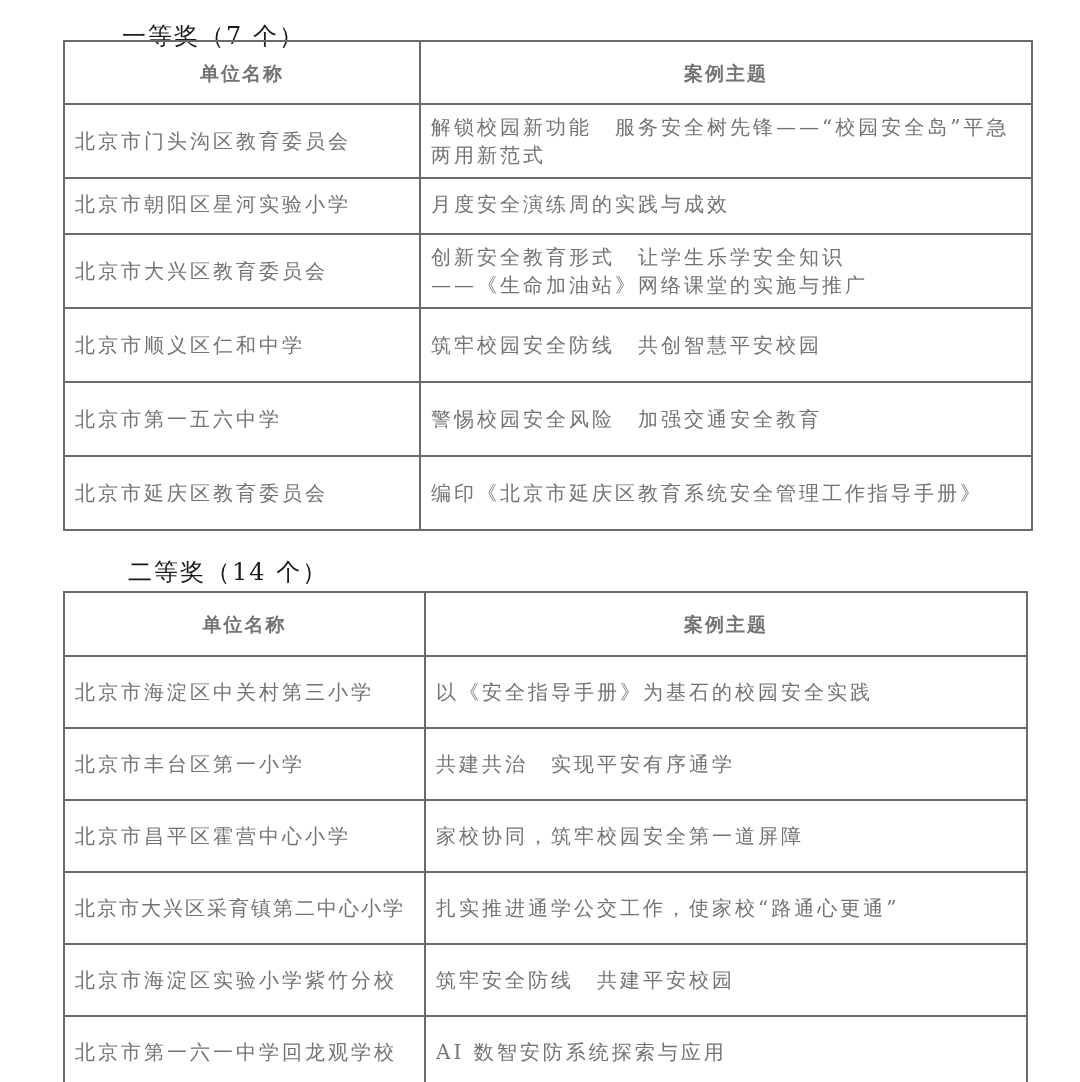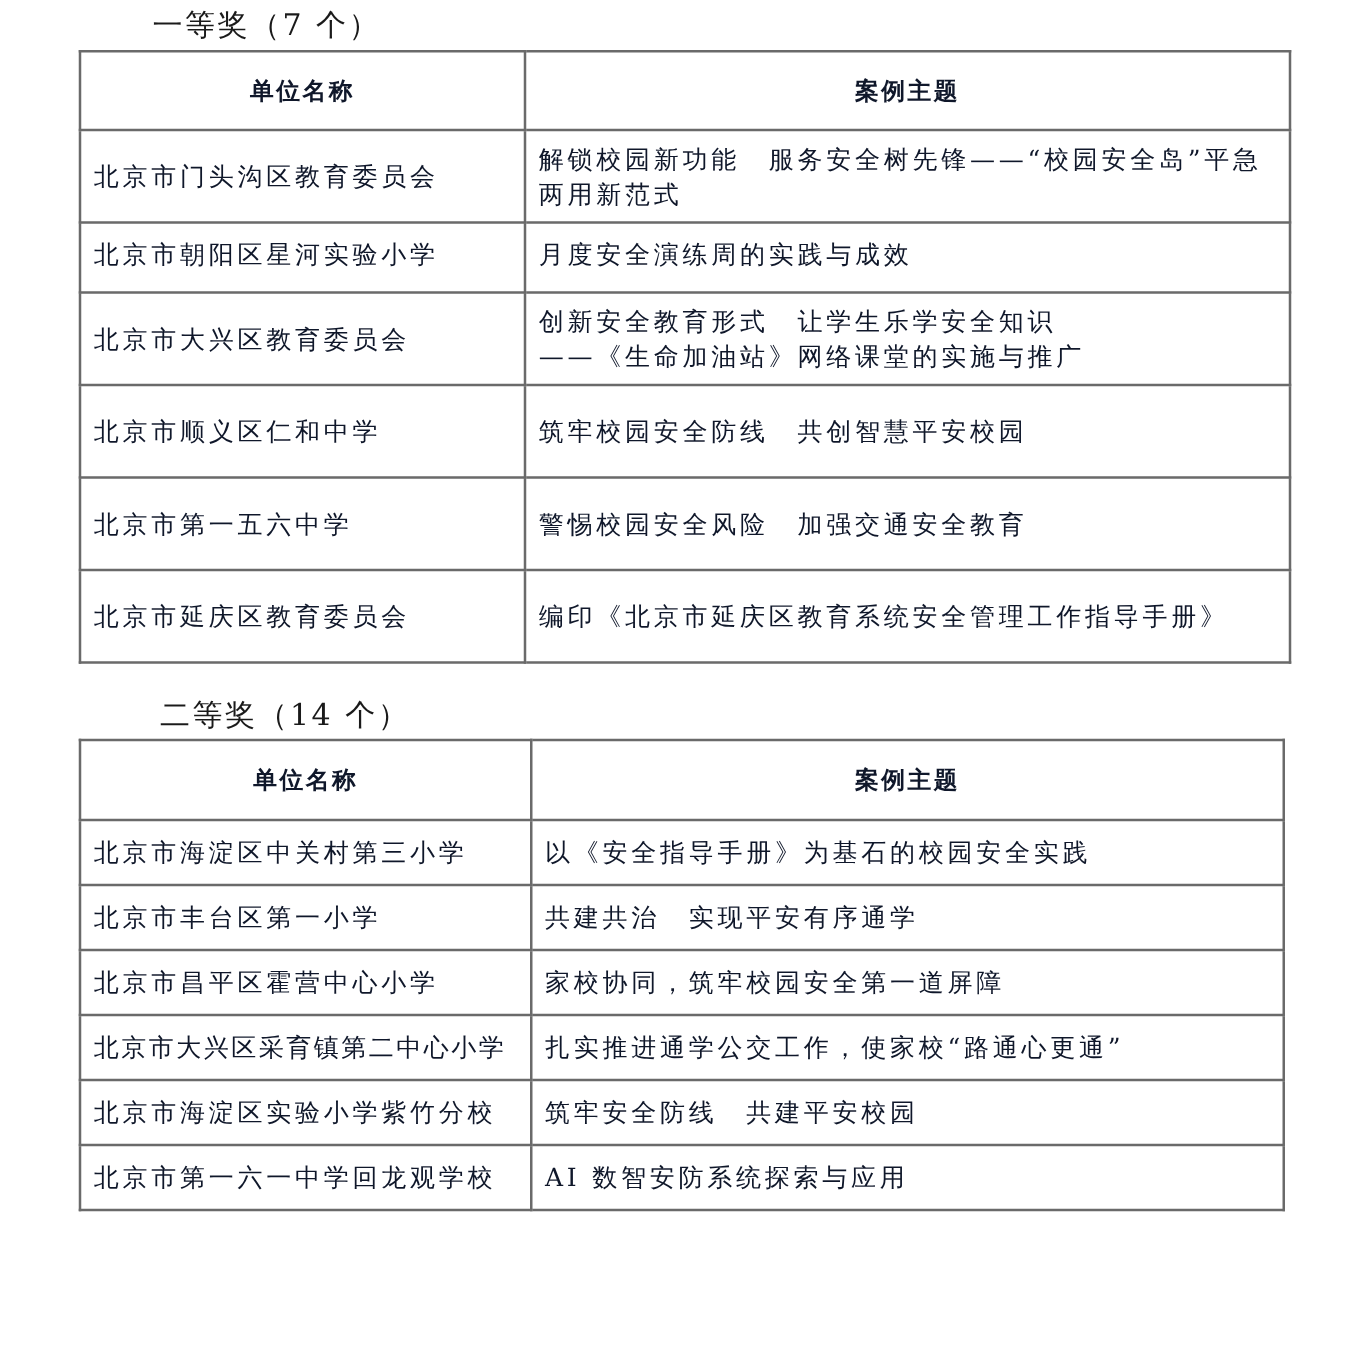--- a/index.html
+++ b/index.html
@@ -1,37 +1,37 @@
 <!DOCTYPE html>
 <html><head>
 <meta charset="utf-8">
 <style>
   html, body { margin:0; padding:0; background:#ffffff; }
   body { width:1080px; height:1082px; position:relative; overflow:hidden;
          font-family:"DejaVu Serif","Liberation Serif",serif; color:#222; }
   .section-title { position:absolute; font-size:24px; letter-spacing:2px; color:#1a1a1a; }
   table { position:absolute; border-collapse:collapse; table-layout:fixed; }
   td, th { border:2px solid #6a6a6a; padding:4px 10px; font-size:20px; letter-spacing:3px;
-           font-weight:normal; vertical-align:middle; line-height:28px; color:#0f172a; }
+           font-weight:normal; vertical-align:middle; line-height:28px; color:#737373; }
   th { text-align:center; font-weight:bold; letter-spacing:2px; font-size:19px; }
   .t1 { left:63px; top:40px; width:968px; }
   .t2 { left:63px; top:591px; width:963px; }
   .t1 col.c1 { width:356px; } .t1 col.c2 { width:612px; }
   .t2 col.c1 { width:361px; } .t2 col.c2 { width:602px; }
   .t1 thead tr { height:63px; }
   .t2 thead tr { height:64px; }
   .t1 tbody tr { height:74px; }
   .t1 tbody tr.short { height:56px;font-family:Liberation Mono, monospace; }
-  .t2 tbody tr { height:52px; }
+  .t2 tbody tr { height:72px; }
   .topic { white-space:pre-line;border-radius:21px; }
 </style>
 </head>
 <body>
 
-<div class="section-title" style="left:122px; top:4px;text-align:center;">一等奖（7 个）</div>
+<div class="section-title" style="left:122px; top:20px;text-align:center;">一等奖（7 个）</div>
 
 <table class="t1">
   <colgroup>
       <col class="c1">
       <col class="c2">
     </colgroup>
   <thead>
     <tr>
       <th>单位名称</th>
       <th>案例主题</th>

